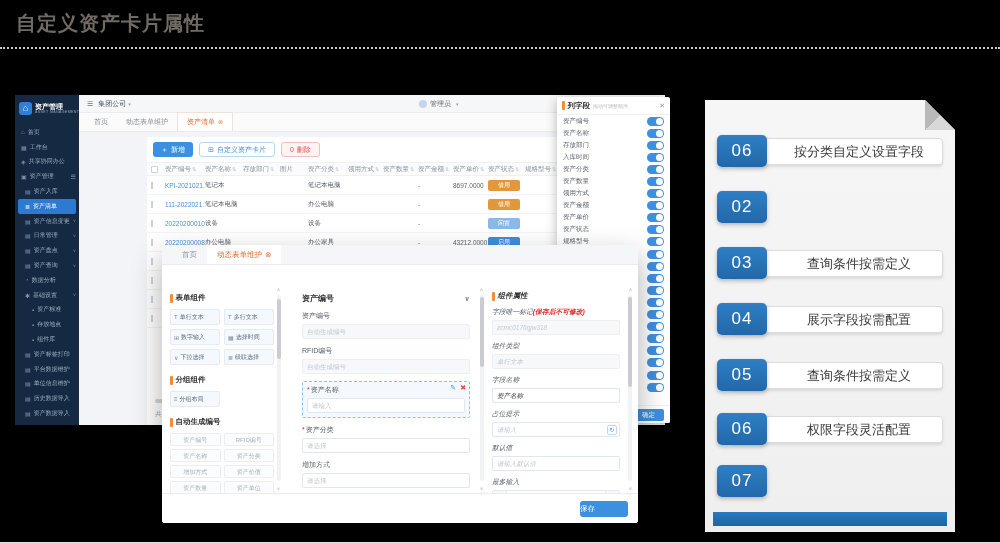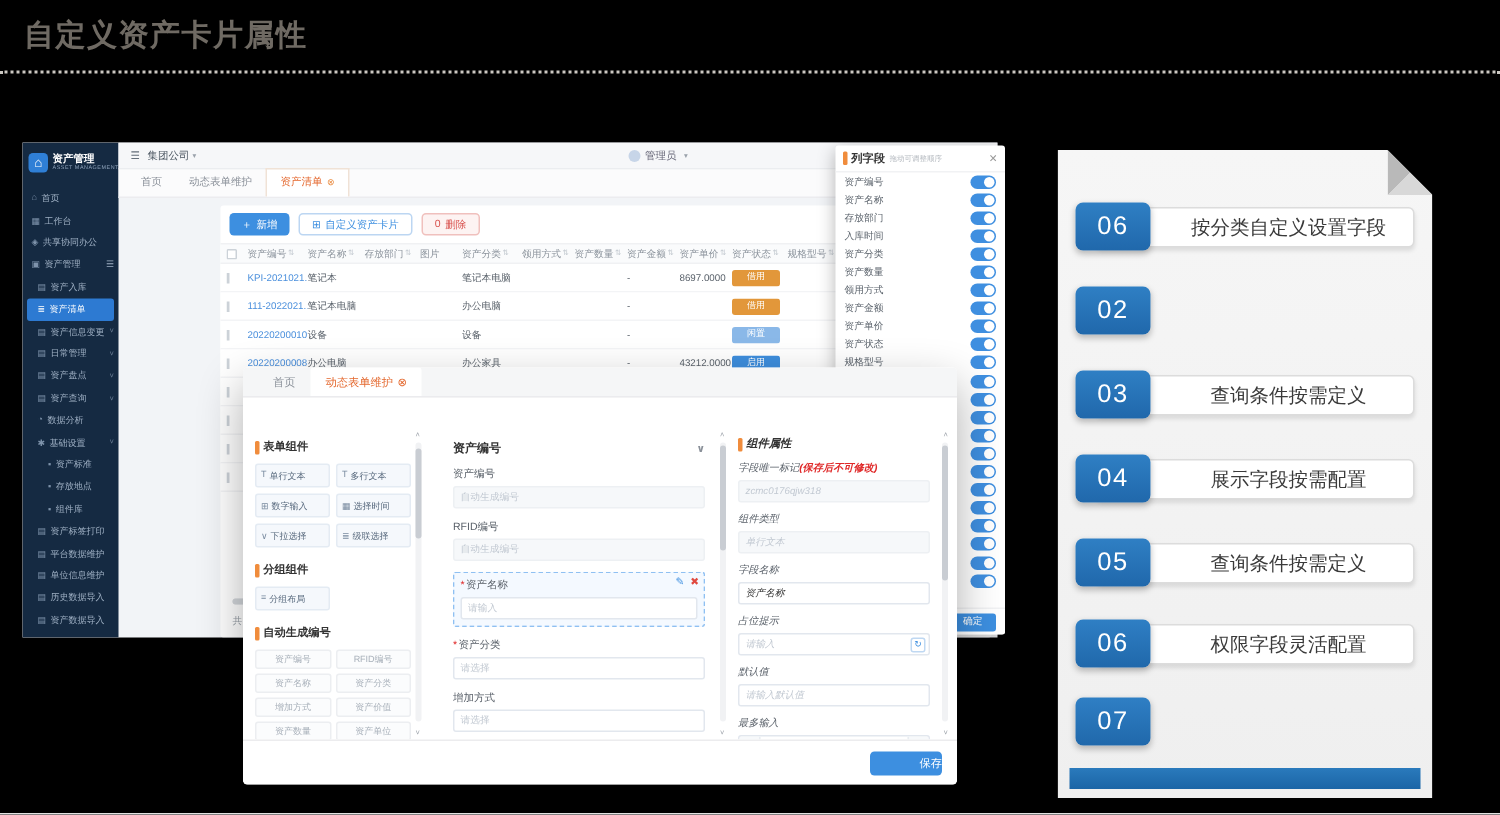--- a/index.html
+++ b/index.html
@@ -110,21 +110,21 @@
 
   .props-col { position:absolute; left:330px; top:6px; width:128px;font-style:italic; }
   .p-label { font-size:6.8px; color:#596069; margin:6px 0 3px; }
   .p-note { color:#e02a2a; font-weight:bold; }
   .refresh-btn { position:absolute; right:2px; top:2px; width:10px; height:10px; border:1px solid #bfd8f2; border-radius:2px; color:#3d8fe0; font-size:6px; line-height:9px; text-align:center; background:#fff; }
   .stepper { display:flex; height:15px; border:1px solid #e2e7ee; border-radius:2px; overflow:hidden; font-size:7px; color:#444; }
   .stp { width:14px; background:#f7f9fb; color:#9aa2ab; text-align:center; line-height:14px; flex:0 0 auto; }
   .stp.l { border-right:1px solid #e9edf2; } .stp.r { border-left:1px solid #e9edf2; }
   .stv { flex:1; text-align:center; line-height:14px; }
   .m-foot { position:absolute; left:0; right:0; bottom:0; height:30px; border-top:1px solid #ececee; background:#fff; }
-  .btn-save { position:absolute; right:10px; top:7px; width:48px; height:16px; background:#3d8fe0; border-radius:3px; color:#fff; font-size:7.5px; text-align:right; line-height:16px; }
+  .btn-save { position:absolute; right:10px; top:7px; width:48px; height:16px; background:#3d8fe0; border-radius:3px; color:#fff; font-size:7.5px; text-align:left; line-height:16px; }
 
   
   .feature-card { position:absolute; left:705px; top:100px; width:250px; height:432px; background:linear-gradient(180deg,#f6f6f6,#efefef); box-shadow:4px 5px 10px rgba(0,0,0,.16); clip-path:polygon(0 0, calc(100% - 30px) 0, 100% 30px, 100% 100%, 0 100%); }
   .fold { position:absolute; top:0; right:0; width:30px; height:30px; background:linear-gradient(315deg,#d8d8d8 50%,#b9b9b9 50%); clip-path:polygon(0 0, 100% 100%, 0 100%); }
   .f-row { position:absolute; left:12px; right:12px; height:32px; }
   .f-pill { position:absolute; left:14px; right:0; top:3px; height:27px; background:#fff; border:1px solid #dcdcdc; border-radius:4px; box-shadow:0 2px 3px rgba(0,0,0,.10); display:flex; align-items:center; justify-content:center; font-size:13px; color:#3a3a3a; padding-left:44px; }
   .f-num { position:absolute; left:0; top:0; width:50px; height:32px; background:linear-gradient(180deg,#2f7fc4,#2068ab); border-radius:5px; box-shadow:0 2px 4px rgba(0,0,0,.25); color:#fff; font-size:17px; letter-spacing:1px; display:flex; align-items:center; justify-content:center; }
   .f-bar { position:absolute; left:8px; right:8px; top:412px; height:14px; background:linear-gradient(180deg,#2a7abc,#1b65a6); }
 </style>
 </head>

